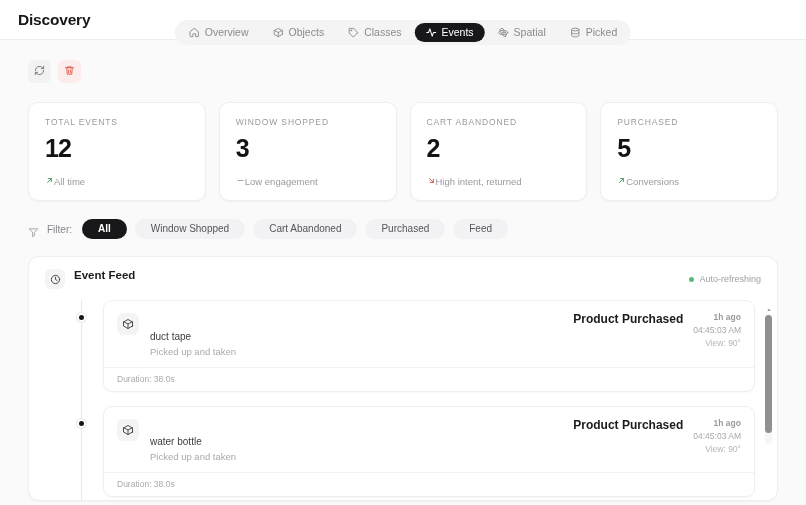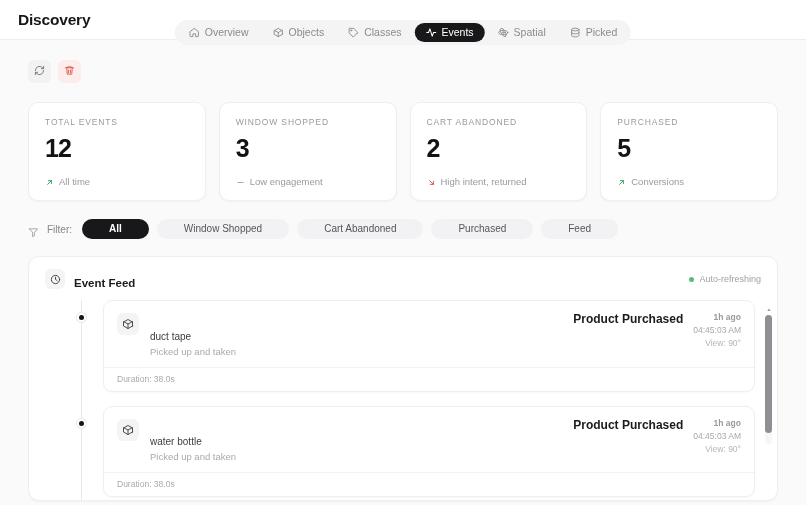--- a/index.html
+++ b/index.html
@@ -114,42 +114,41 @@
     margin-top: 9px;
     font-size: 25px;
     font-weight: 600;
     letter-spacing: -0.8px;
     color: #131316;
     line-height: 1;
   }
   .stat-foot {
     margin-top: 15px;
     display: flex;
-    align-items: flex-end;
-    gap: 5px;
+    align-items: flex-start;
     font-size: 9.5px;
     color: #9a9a9f;
   }
   .trend { width: 9px; height: 9px; display: block; flex: 0 0 auto; }
 
   
   .filter-row {
     display: flex;
     align-items: center;
     gap: 8px;
     margin-top: 18px;
   }
   .filter-icon { width: 11px; height: 11px; color: #a0a0a5; }
   .filter-label { font-size: 10px; color: #86868b; margin-right: 2px; }
   .chip {
     font-size: 10px;
     color: #55555a;
     background: #f2f2f4;
     border-radius: 999px;
-    padding: 5px 27px;
+    padding: 5px 16px;
     cursor: pointer;
     white-space: nowrap;
     line-height: 1;
   }
   .chip.active { background: #18181b; color: #ffffff; font-weight: 600; }
 
   
   .feed-panel {
     margin-top: 17px;
     background: #ffffff;
@@ -159,21 +158,21 @@
     height: 245px;
     overflow: hidden;
     position: relative;
   }
   .feed-head {
     display: flex;
     align-items: center;
     justify-content: space-between;
     padding: 12px 16px 11px 16px;
   }
-  .feed-head-left { display: flex; align-items: flex-end; gap: 9px; }
+  .feed-head-left { display: flex; align-items: flex-start; gap: 9px; }
   .feed-badge {
     width: 20px; height: 20px;
     border-radius: 6px;
     background: #f4f4f5;
     display: flex; align-items: center; justify-content: center;
   }
   .feed-badge svg { width: 11px; height: 11px; }
   .feed-title { font-size: 11.5px; font-weight: 600; color: #1c1c1f; }
   .feed-status {
     display: flex; align-items: center; gap: 5px;

